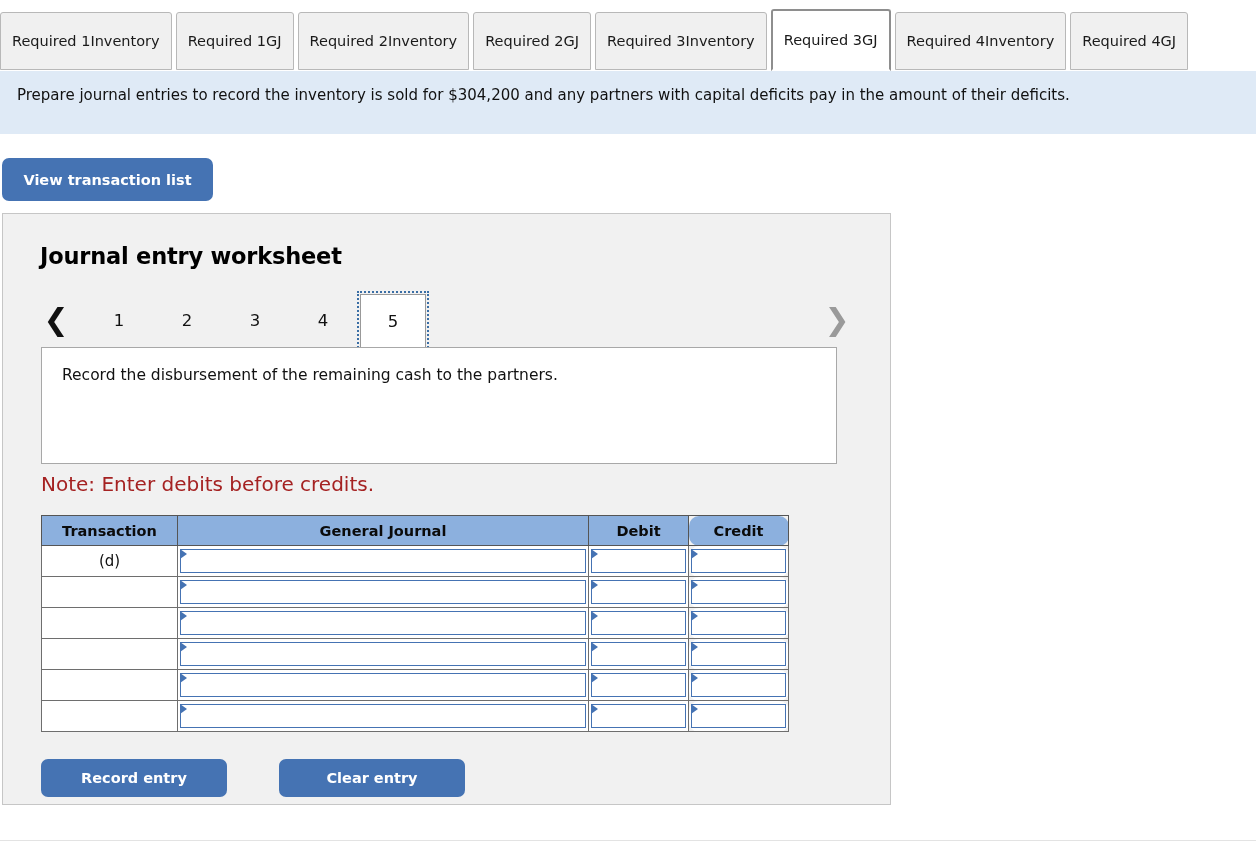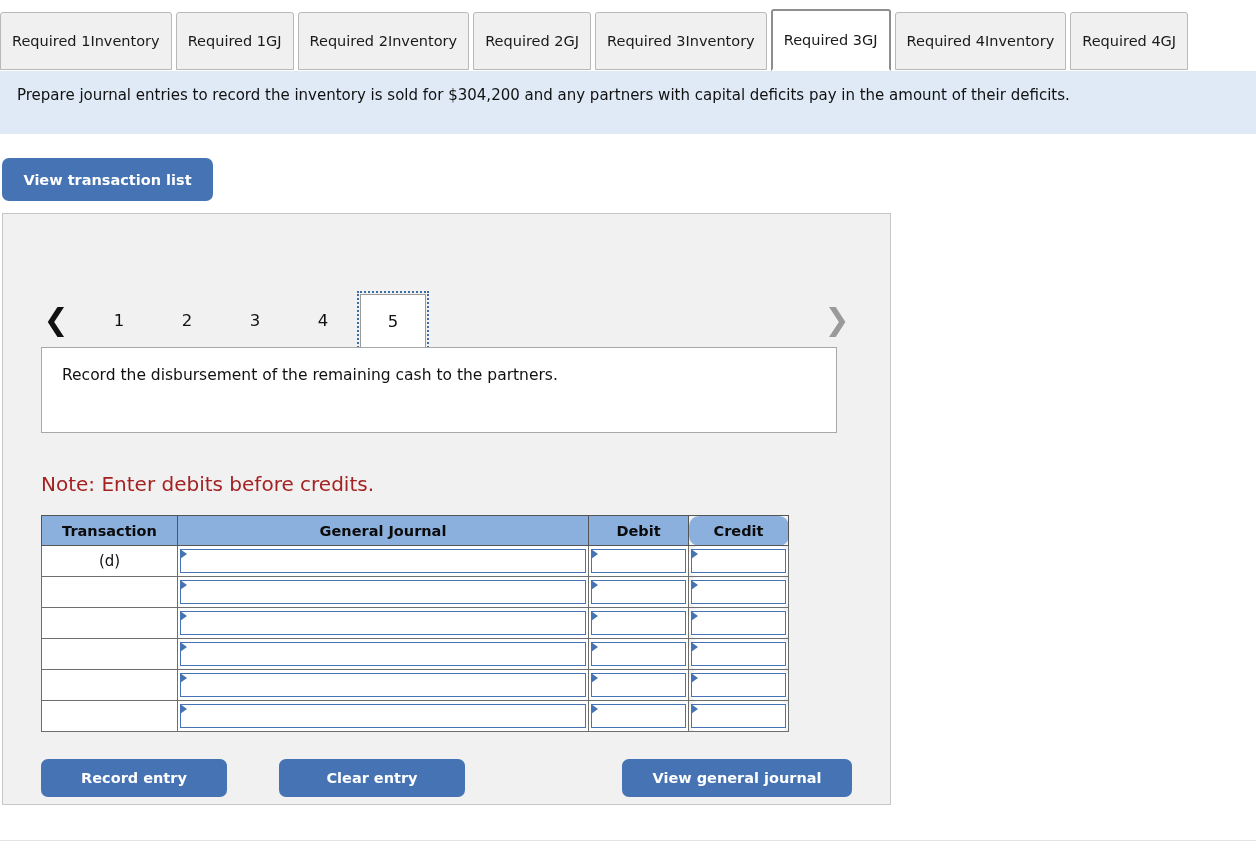--- a/index.html
+++ b/index.html
@@ -162,21 +162,21 @@
     outline-offset: 1px;
     box-sizing: border-box;
   }
 
   
   .desc-box {
     position: absolute;
     left: 38px;
     top: 133px;
     width: 796px;
-    height: 86px;
+    height: 117px;
     box-sizing: border-box;
     background: #ffffff;
     border: 1px solid #a8a8a8;
     padding: 18px 20px;
     font-size: 15.5px;
     color: #111;
   }
 
   .note {
     position: absolute;
@@ -318,20 +318,21 @@
     <span class="tab-line-2">GJ</span>
   </div>
 </div>
 
 <div class="banner">Prepare journal entries to record the inventory is sold for $304,200 and any partners with capital deficits pay in the amount of their deficits.</div>
 
 <button class="btn btn-view-transaction">View transaction list</button>
 
 <div class="panel">
 
+  <div class="panel-title">Journal entry worksheet</div>
 
   <div class="pager">
     <div class="pager-arrow pager-prev">❮</div>
     <div class="pager-num" style="left:62px;">1</div>
     <div class="pager-num" style="left:130px;">2</div>
     <div class="pager-num" style="left:198px;">3</div>
     <div class="pager-num" style="left:266px;">4</div>
     <div class="pager-num current" style="left:321px;">5</div>
     <div class="pager-arrow pager-next">❯</div>
   </div>
@@ -422,17 +423,16 @@
           </td>
         <td class="col-credit cell-input">
             <span class="inputbox"></span>
           </td>
       </tr>
     </tbody>
   </table>
 
   <button class="btn btn-clear">Clear entry</button>
   <button class="btn btn-record">Record entry</button>
-  <button class="btn btn-viewgj">View general journal</button>
 
 </div>
 
 <div class="bottom-rule"></div>
 
 </body></html>

